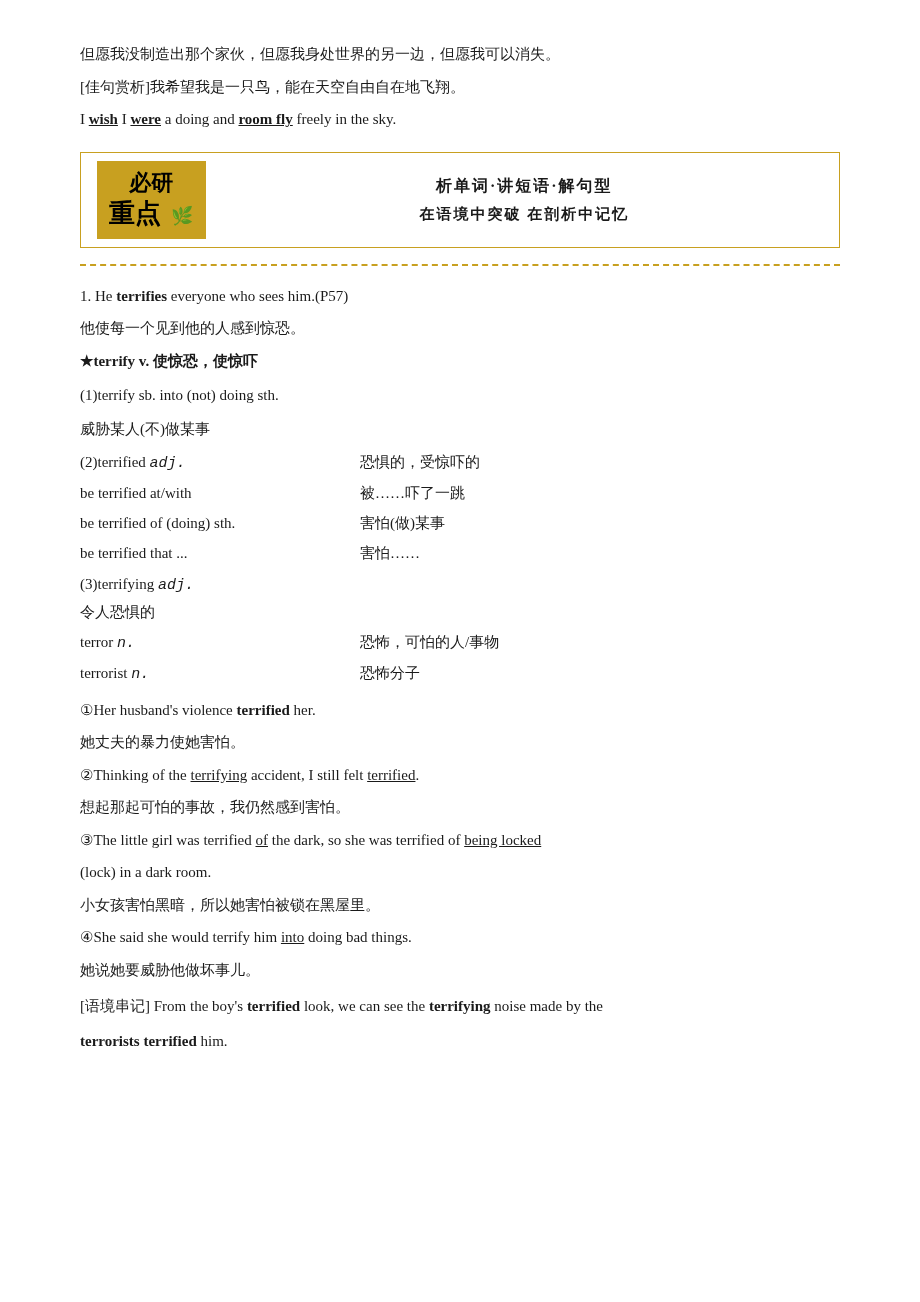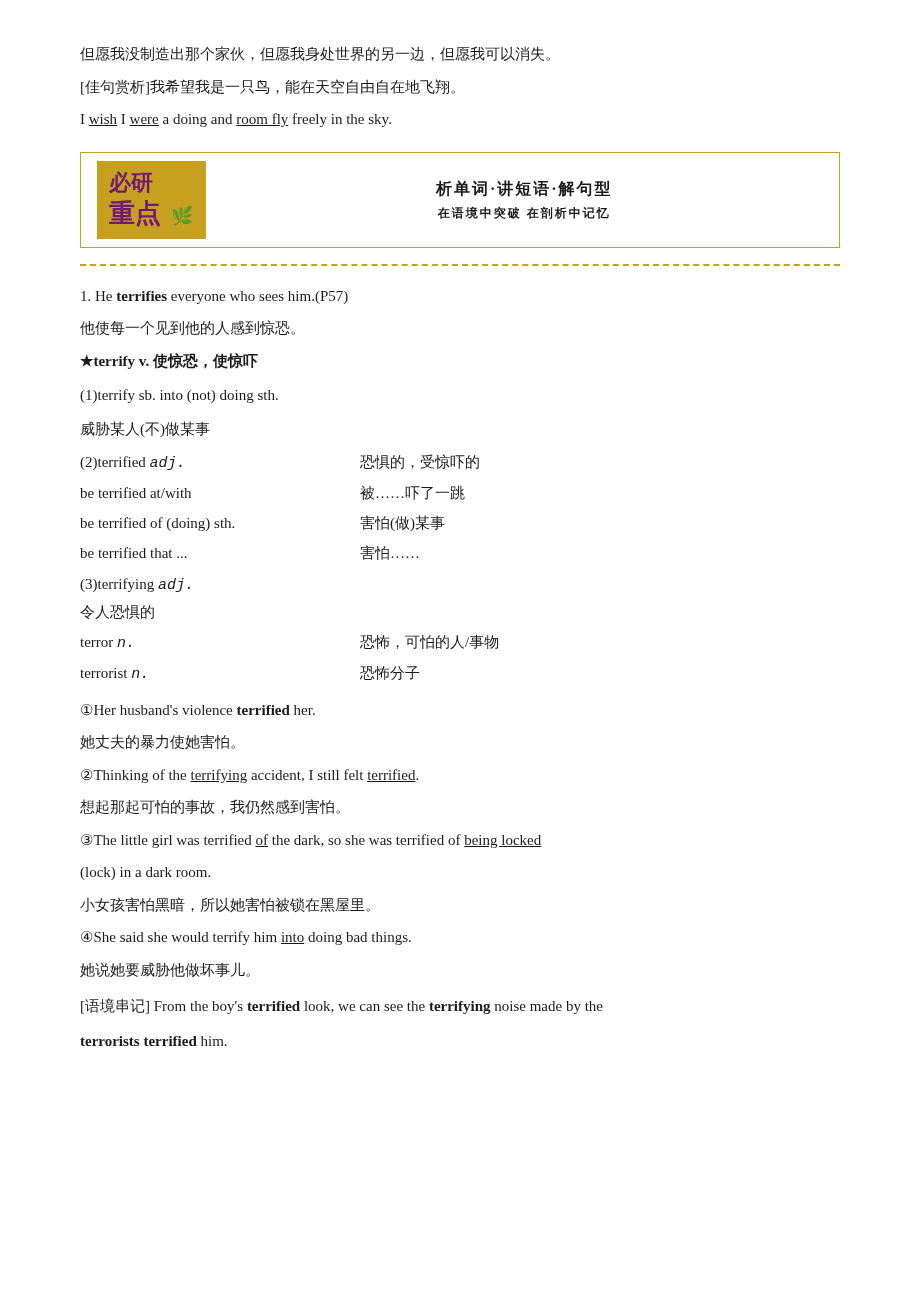--- a/index.html
+++ b/index.html
@@ -24,60 +24,60 @@
       line-height: 1.9;
     }
 
     .wish-line {
       margin-bottom: 10px;
       font-family: "Times New Roman", serif;
       font-size: 15px;
     }
 
     .wish-line .bold-word {
-      font-weight: normal;
+      font-weight: bold;
     }
 
     
     .feature-box {
       display: flex;
       align-items: center;
       border: 1.5px solid #c8a020;
       margin: 18px 0 16px 0;
       padding: 8px 16px;
       background: #fff;
     }
 
     .feature-box-left {
       background: #c8a020;
-      color: #701a75;
+      color: #000000;
       font-weight: bold;
       font-size: 22px;
       padding: 8px 12px;
       margin-right: 20px;
-      text-align: left;
+      text-align: center;
       min-width: 64px;
       line-height: 1.3;
       font-family: "SimHei", "黑体", sans-serif;
     }
 
     .feature-box-right {
       text-align: center;
       flex: 1;
     }
 
     .feature-box-right .row1 {
       font-size: 16px;
       font-weight: bold;
       color: #1a1a1a;
       letter-spacing: 2px;
     }
 
     .feature-box-right .row2 {
-      font-size: 12px;
+      font-size: 15px;
       font-weight: bold;
       color: #1a1a1a;
       letter-spacing: 2px;
     }
 
     .divider-dashed {
       border: none;
       border-top: 2px dashed #c8a020;
       margin: 12px 0 16px 0;
     }

